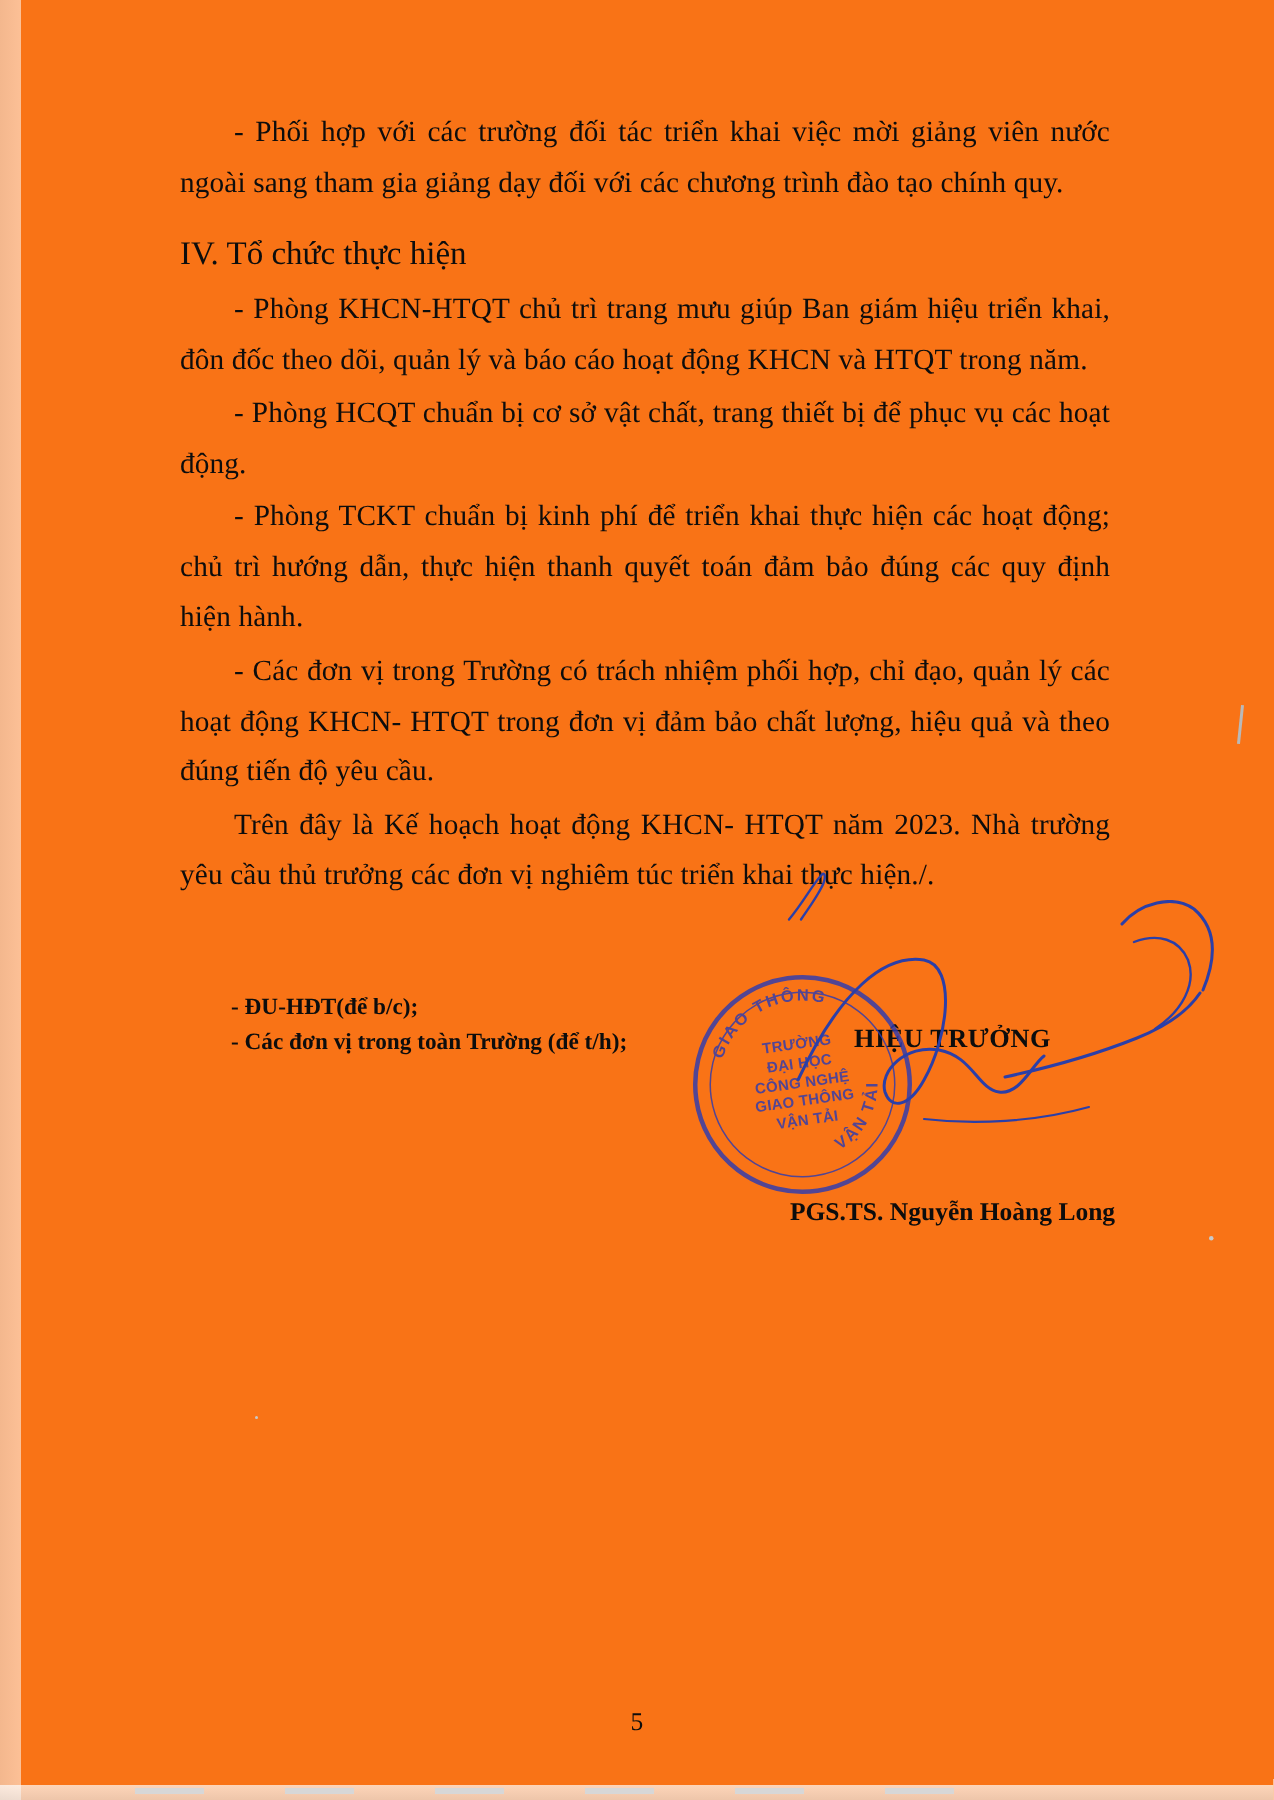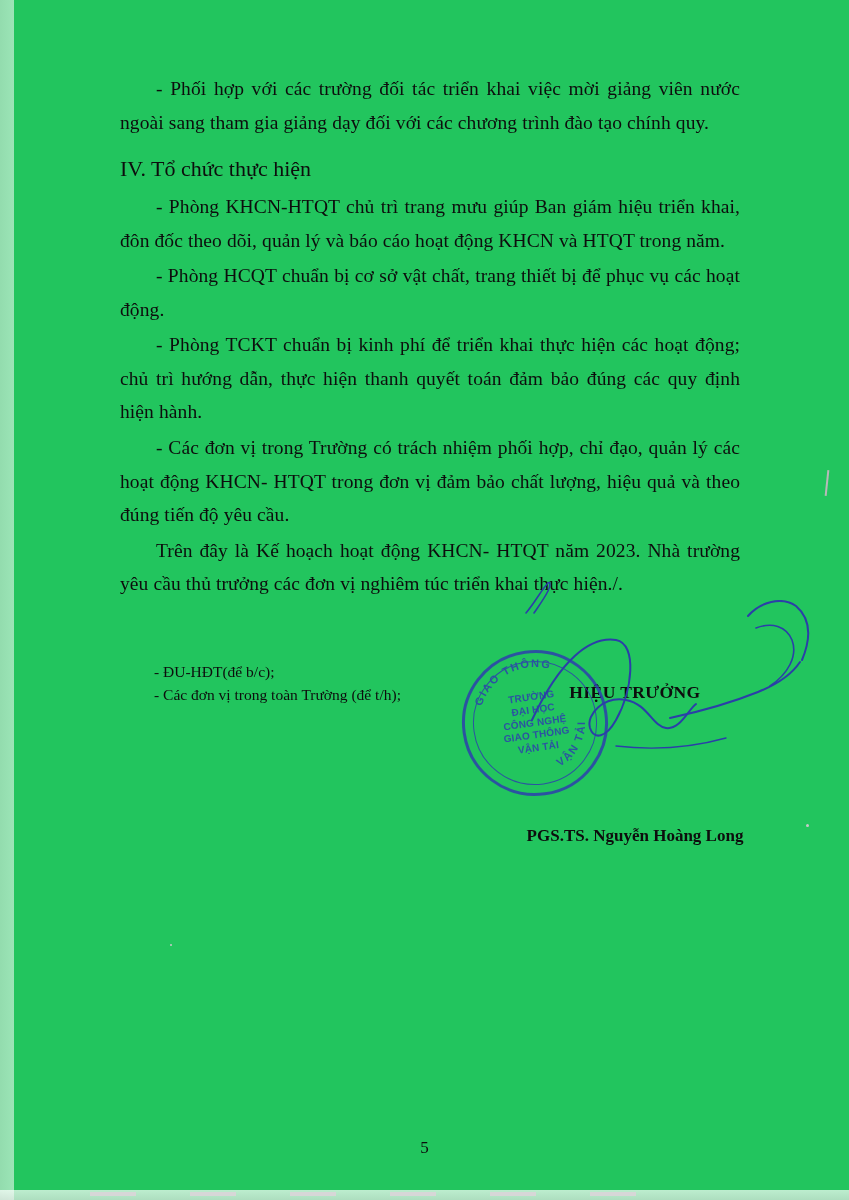--- a/index.html
+++ b/index.html
@@ -12,21 +12,21 @@
     height: 1200px;
     position: relative;
     overflow: hidden;
     font-family: "Liberation Serif", serif;
     color: #0d0d0d;
   }
 
   .page {
     position: absolute;
     inset: 0;
-    background: #22c55e;
+    background: #f97316;
   }
 
   
   .scan-edge-left {
     position: absolute;
     left: 0; top: 0; bottom: 0;
     width: 14px;
     background: linear-gradient(to right, #efefef, #ffffff);
     opacity: .55;
   }
@@ -85,39 +85,39 @@
     font-weight: bold;
     font-style: italic;
     font-size: 16.5px;
     margin-bottom: 2px;
   }
   .recipients ul {
     margin: 0;
     padding: 0 0 0 14px;
     list-style: none;
   }
-  .recipients li { white-space: nowrap; }
+  .recipients li { white-space: nowrap; font-weight: bold; }
 
   .signature-block {
     position: absolute;
     left: 470px;
     top: 650px;
     width: 330px;
     text-align: center;
     margin-top: 32px;
   }
   .sig-title {
     font-size: 17.5px;
     font-weight: bold;
     letter-spacing: .4px;
   }
   .sig-name {
     position: absolute;
     left: 0;
-    top: 144px;
+    top: 116px;
     width: 330px;
     text-align: center;
     font-size: 17px;
     font-weight: bold;
   }
 
   
   .seal {
     position: absolute;
     left: 462px;

